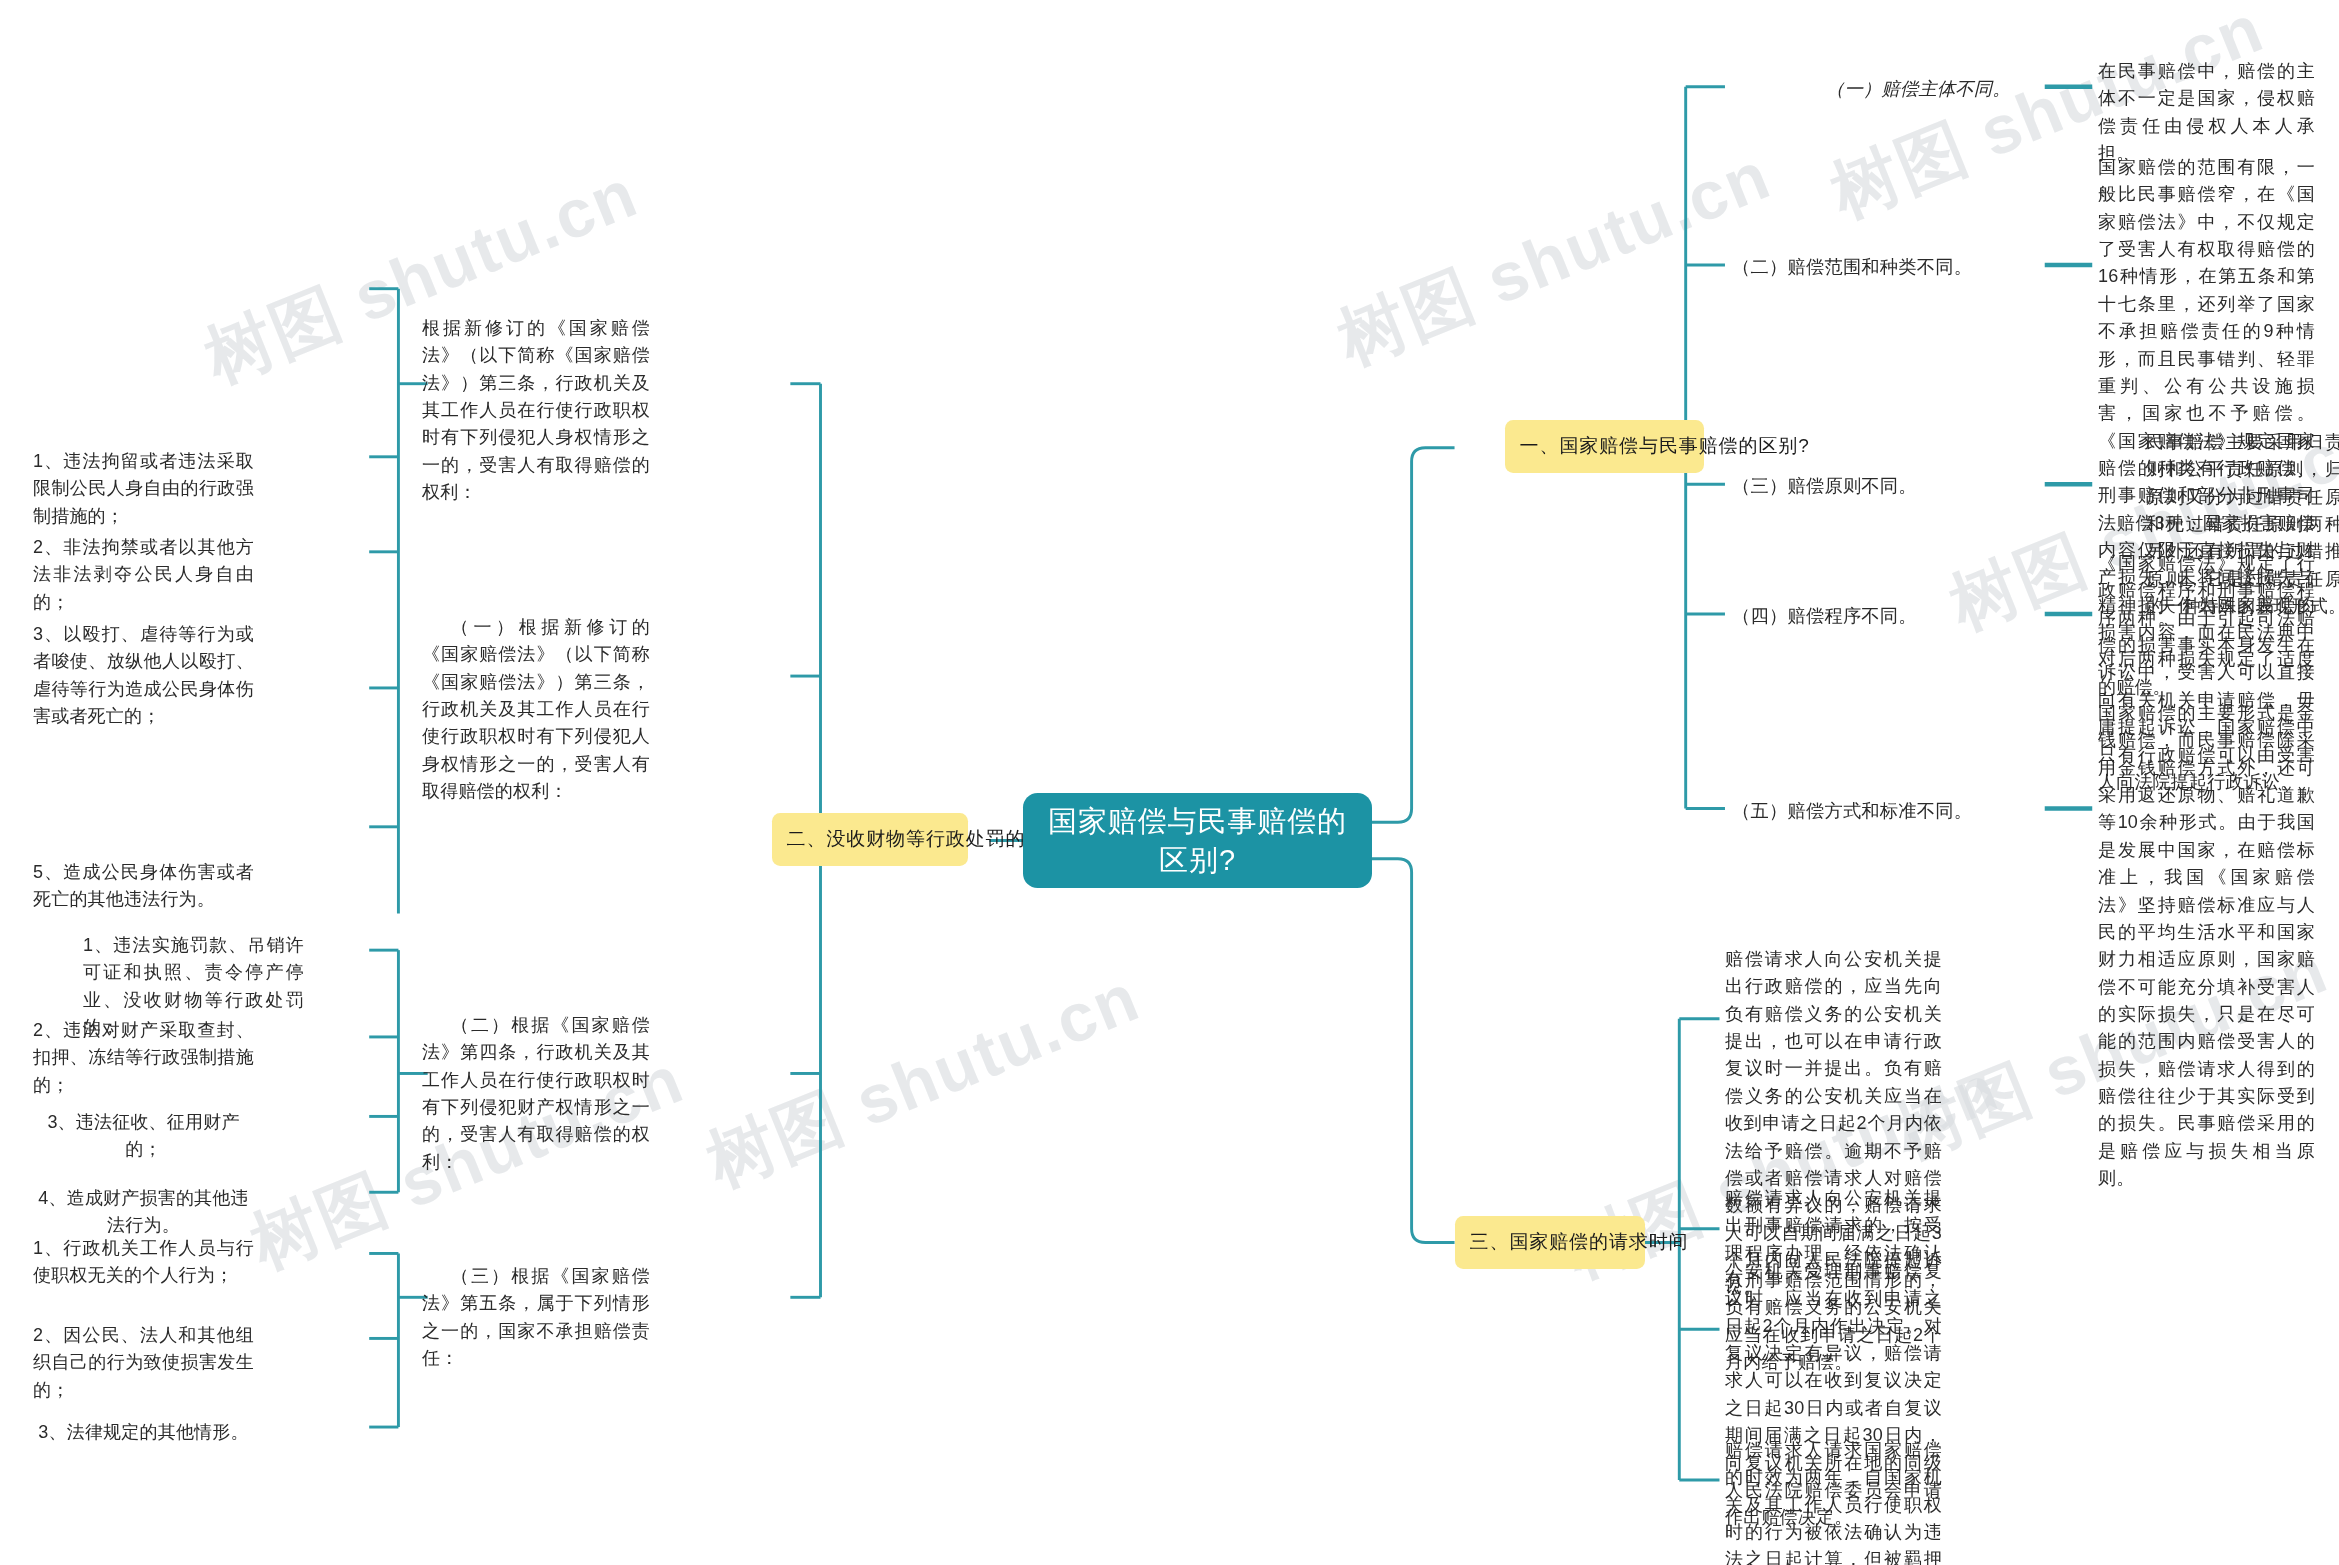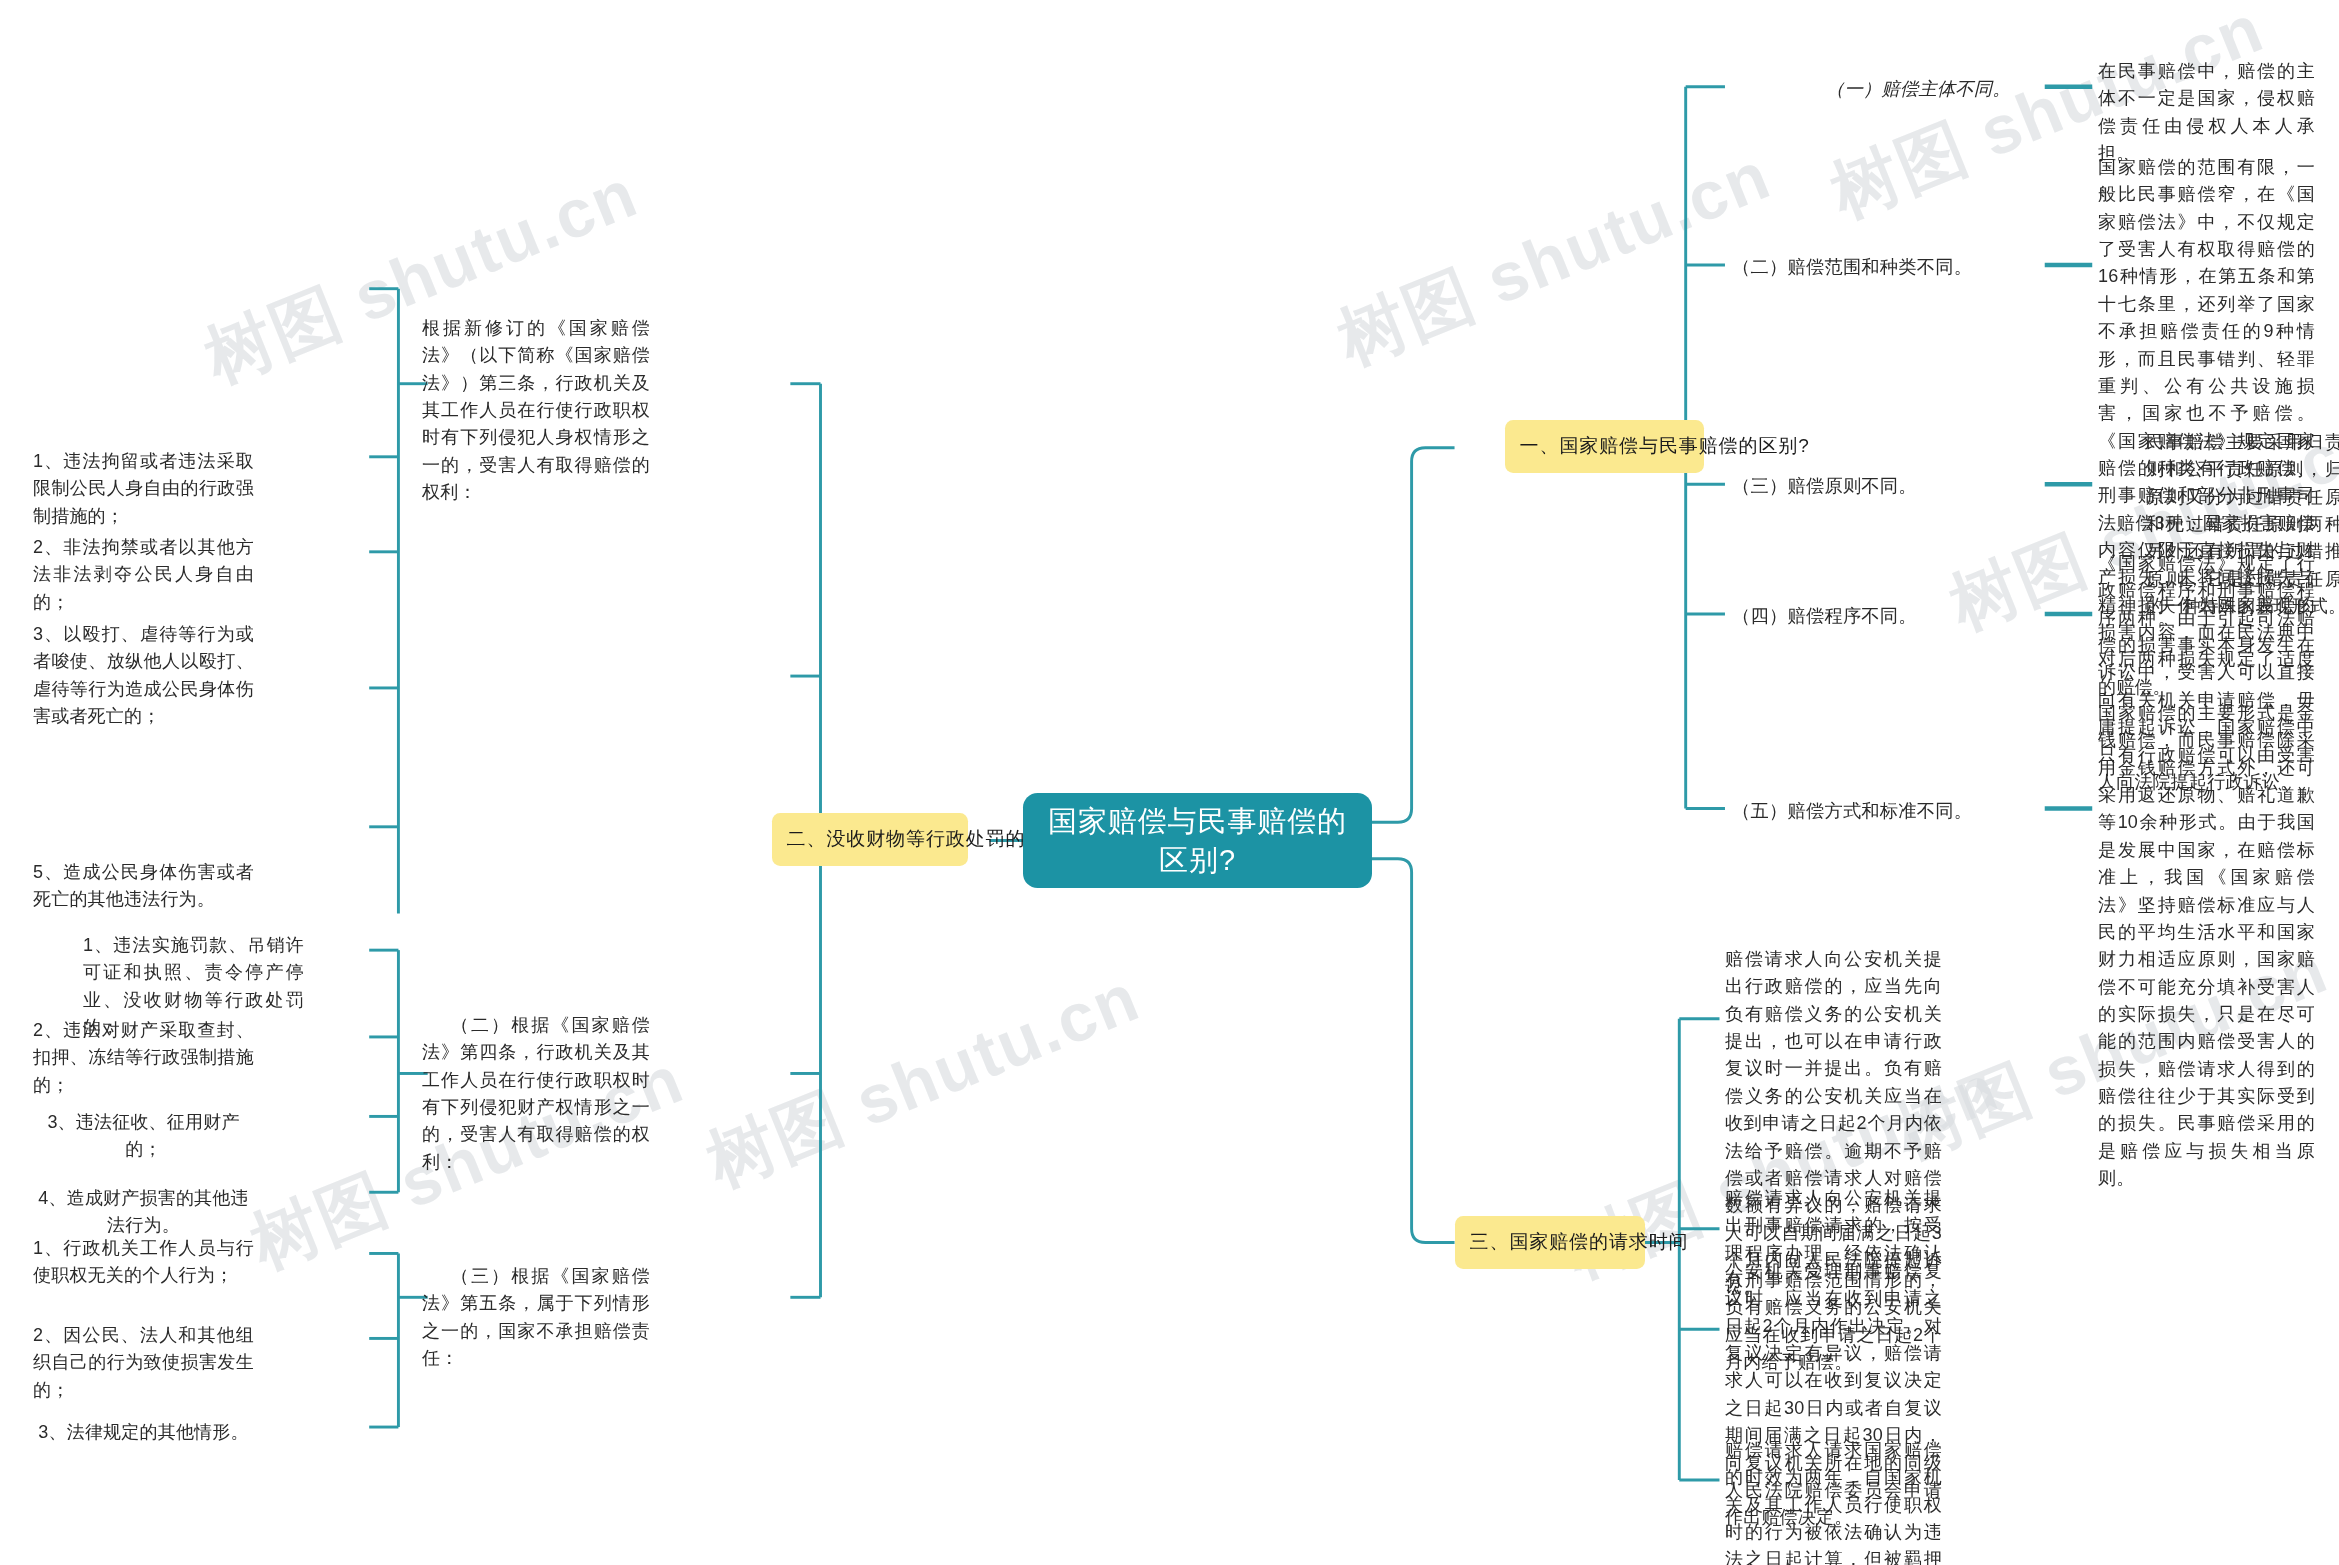--- a/index.html
+++ b/index.html
@@ -189,20 +189,21 @@
   <div class="node leaf-text" style="left:2098px;top:550px;width:217px;">《国家赔偿法》规定了行政赔偿程序和刑事赔偿程序两种。由于引起司法赔偿的损害事实本身发生在诉讼中，受害人可以直接向有关机关申请赔偿，毋庸提起诉讼，国家赔偿中只有行政赔偿可以由受害人向法院提起行政诉讼。</div>
   <div class="node leaf-text" style="left:2098px;top:700px;width:217px;">国家赔偿的主要形式是金钱赔偿，而民事赔偿除采用金钱赔偿方式外，还可采用返还原物、赔礼道歉等10余种形式。由于我国是发展中国家，在赔偿标准上，我国《国家赔偿法》坚持赔偿标准应与人民的平均生活水平和国家财力相适应原则，国家赔偿不可能充分填补受害人的实际损失，只是在尽可能的范围内赔偿受害人的损失，赔偿请求人得到的赔偿往往少于其实际受到的损失。民事赔偿采用的是赔偿应与损失相当原则。</div>
 
   <div class="node leaf-text" style="left:1725px;top:946px;width:217px;">赔偿请求人向公安机关提出行政赔偿的，应当先向负有赔偿义务的公安机关提出，也可以在申请行政复议时一并提出。负有赔偿义务的公安机关应当在收到申请之日起2个月内依法给予赔偿。逾期不予赔偿或者赔偿请求人对赔偿数额有异议的，赔偿请求人可以自期间届满之日起3个月内向人民法院提起诉讼。</div>
   <div class="node leaf-text" style="left:1725px;top:1185px;width:217px;">赔偿请求人向公安机关提出刑事赔偿请求的，按受理程序办理。经依法确认有刑事赔偿范围情形的，负有赔偿义务的公安机关应当在收到申请之日起2个月内给予赔偿。</div>
   <div class="node leaf-text" style="left:1725px;top:1258px;width:217px;">公安机关受理刑事赔偿复议时，应当在收到申请之日起2个月内作出决定。对复议决定有异议，赔偿请求人可以在收到复议决定之日起30日内或者自复议期间届满之日起30日内，向复议机关所在地的同级人民法院赔偿委员会申请作出赔偿决定。</div>
   <div class="node leaf-text" style="left:1725px;top:1437px;width:217px;">赔偿请求人请求国家赔偿的时效为两年，自国家机关及其工作人员行使职权时的行为被依法确认为违法之日起计算，但被羁押期间不计算在内。</div>
 
   <div class="node leaf-text" style="left:422px;top:315px;width:228px;">根据新修订的《国家赔偿法》（以下简称《国家赔偿法》）第三条，行政机关及其工作人员在行使行政职权时有下列侵犯人身权情形之一的，受害人有取得赔偿的权利：</div>
 
+  <div class="node leaf-text leaf-indent" style="left:422px;top:614px;width:228px;">（一）根据新修订的《国家赔偿法》（以下简称《国家赔偿法》）第三条，行政机关及其工作人员在行使行政职权时有下列侵犯人身权情形之一的，受害人有取得赔偿的权利：</div>
   <div class="node leaf-text leaf-indent" style="left:422px;top:1012px;width:228px;">（二）根据《国家赔偿法》第四条，行政机关及其工作人员在行使行政职权时有下列侵犯财产权情形之一的，受害人有取得赔偿的权利：</div>
   <div class="node leaf-text leaf-indent" style="left:422px;top:1263px;width:228px;">（三）根据《国家赔偿法》第五条，属于下列情形之一的，国家不承担赔偿责任：</div>
 
   <div class="node leaf-text" style="left:33px;top:448px;width:221px;">1、违法拘留或者违法采取限制公民人身自由的行政强制措施的；</div>
   <div class="node leaf-text" style="left:33px;top:534px;width:221px;">2、非法拘禁或者以其他方法非法剥夺公民人身自由的；</div>
   <div class="node leaf-text" style="left:33px;top:621px;width:221px;">3、以殴打、虐待等行为或者唆使、放纵他人以殴打、虐待等行为造成公民身体伤害或者死亡的；</div>
   <div class="node leaf-text" style="left:33px;top:859px;width:221px;">5、造成公民身体伤害或者死亡的其他违法行为。</div>
 
   <div class="node leaf-text" style="left:43px;top:932px;width:221px;margin-left:40px;">1、违法实施罚款、吊销许可证和执照、责令停产停业、没收财物等行政处罚的；</div>
   <div class="node leaf-text" style="left:33px;top:1017px;width:221px;">2、违法对财产采取查封、扣押、冻结等行政强制措施的；</div>

